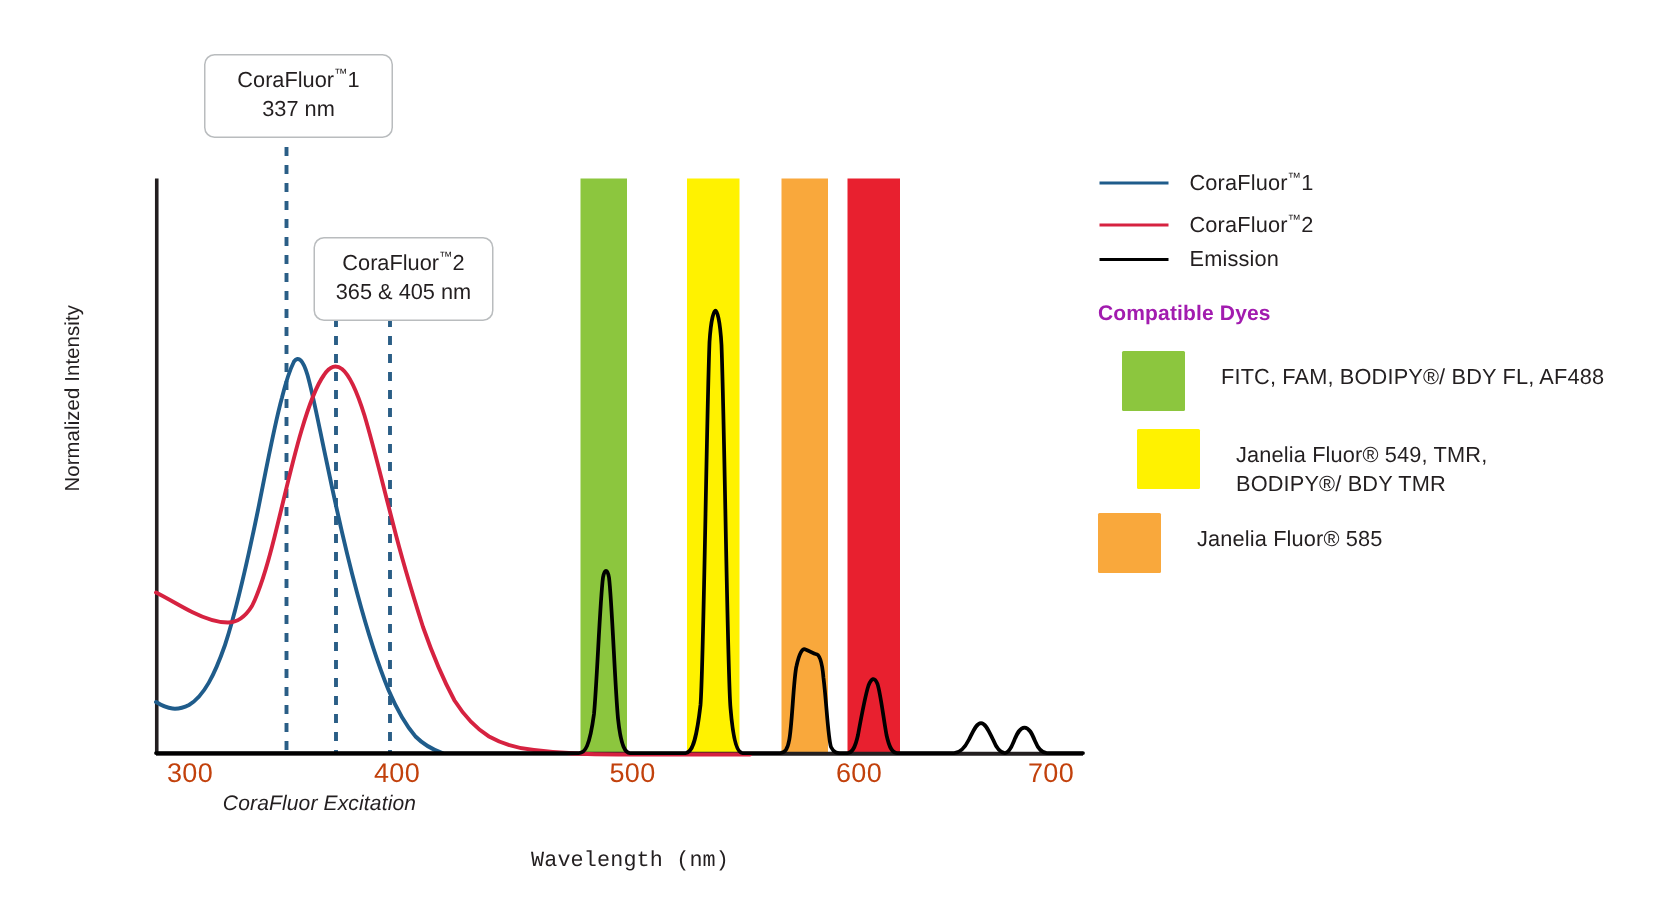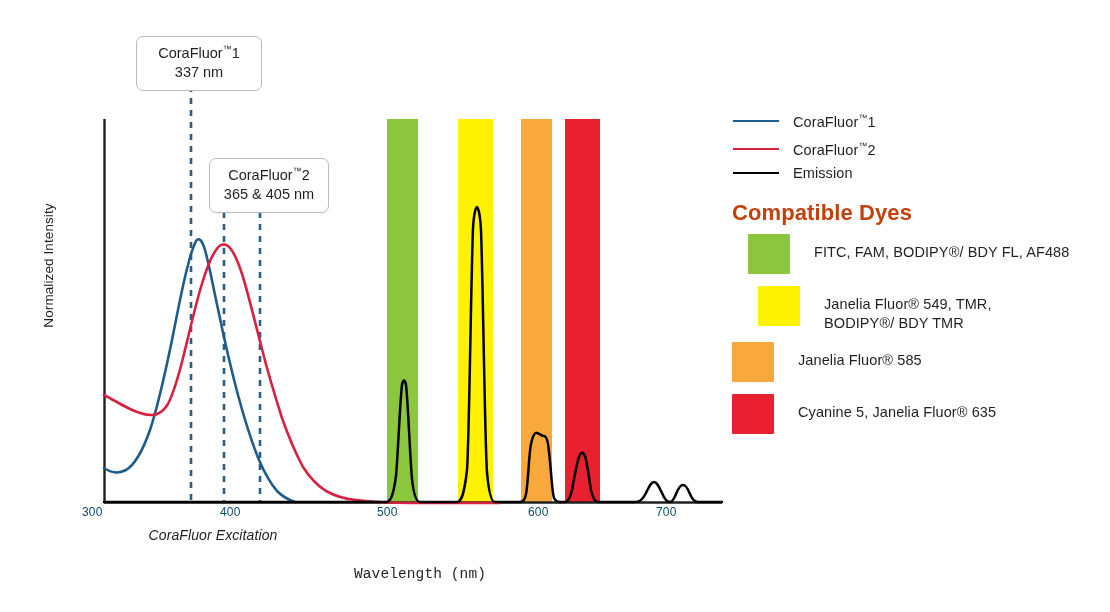--- a/index.html
+++ b/index.html
@@ -13,21 +13,21 @@
   
   .chart-wrap{position:absolute;left:0;top:0;width:730px;height:612px;}
   .plot-svg{position:absolute;left:0;top:0;}
 
   .y-axis-title{
     position:absolute;left:-32px;top:258px;width:160px;
     transform:rotate(-90deg);transform-origin:center center;
     font-size:13.5px;color:#231f20;text-align:center;letter-spacing:.1px;
   }
   .x-tick-label{
-    position:absolute;font-size:12px;color:#0c4a6e;text-align:left;
+    position:absolute;font-size:18px;color:#c2410c;text-align:right;
     width:60px;top:505px;letter-spacing:.2px;
   }
   .region-label{
     position:absolute;font-size:14px;color:#231f20;text-align:center;
     width:260px;top:527px;letter-spacing:.1px;font-style:italic;
   }
   .x-axis-title{
     position:absolute;top:566px;left:235px;width:370px;text-align:center;
     font-size:14.5px;color:#231f20;letter-spacing:.1px;font-family:Liberation Mono, monospace;
   }
@@ -49,22 +49,22 @@
   .legend-line-row{position:absolute;display:flex;align-items:center;gap:14px;}
   .legend-swatch-line{width:46px;height:0;border-top-width:2.4px;border-top-style:solid;display:block;}
   .legend-line-label{font-size:14.5px;color:#231f20;white-space:nowrap;letter-spacing:.1px;}
   .legend-line-label sup{font-size:9px;vertical-align:super;}
 
   #legend-row-0{left:3px;top:113px;}
   #legend-row-1{left:3px;top:141px;}
   #legend-row-2{left:3px;top:165px;}
 
   .dyes-heading{
-    position:absolute;left:2px;top:200px;font-size:22px;font-weight:bold;
-    color:#c2410c;letter-spacing:.1px;
+    position:absolute;left:2px;top:200px;font-size:14px;font-weight:bold;
+    color:#a21caf;letter-spacing:.1px;
   }
 
   .dye-row{position:absolute;display:flex;align-items:flex-start;gap:24px;}
   .dye-swatch{width:42px;height:40px;flex:none;border-radius:1px;}
   .dye-label{
     font-size:14.5px;line-height:1.32;color:#231f20;
     letter-spacing:.1px;padding-top:9px;white-space:pre-line;
   }
   #dye-row-0{left:2px;top:234px;padding-left:16px;}
   #dye-row-1{left:2px;top:286px;padding-left:26px;}
@@ -222,19 +222,15 @@
       <span class="dye-swatch" style="background:#FFF200;"></span>
       <span class="dye-label">Janelia Fluor® 549, TMR,
 BODIPY®/ BDY TMR</span>
     </div>
 
     <div class="dye-row" id="dye-row-2">
       <span class="dye-swatch" style="background:#F9A83C;"></span>
       <span class="dye-label">Janelia Fluor® 585</span>
     </div>
 
-    <div class="dye-row" id="dye-row-3">
-      <span class="dye-swatch" style="background:#E8202F;"></span>
-      <span class="dye-label">Cyanine 5, Janelia Fluor® 635</span>
-    </div>
   </div>
 
 </div>
 
 </body></html>

